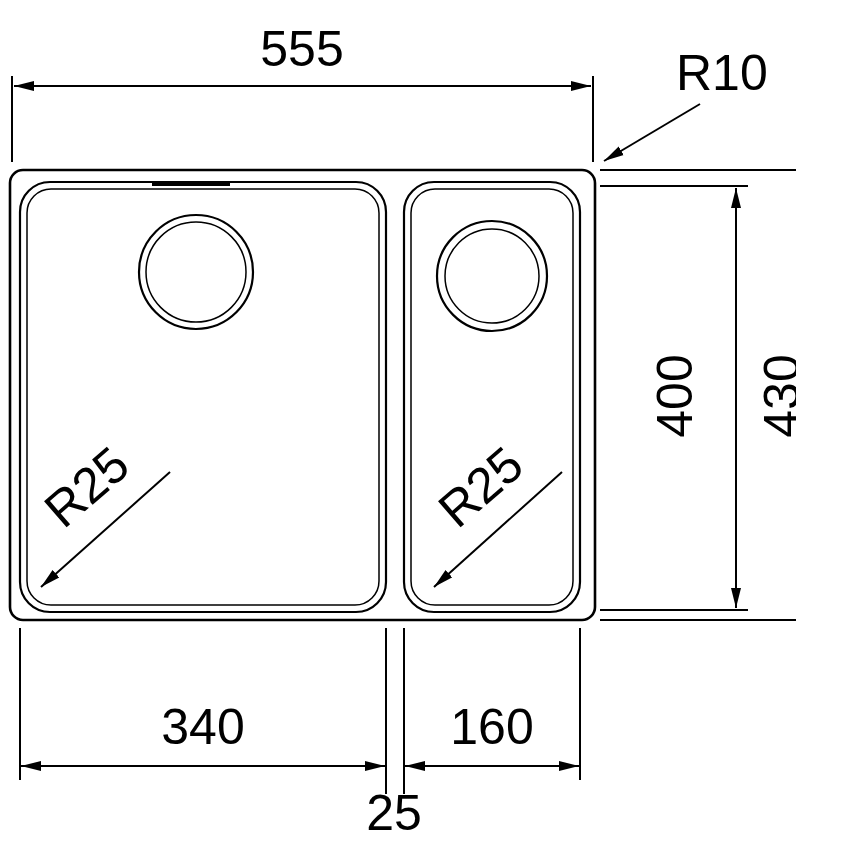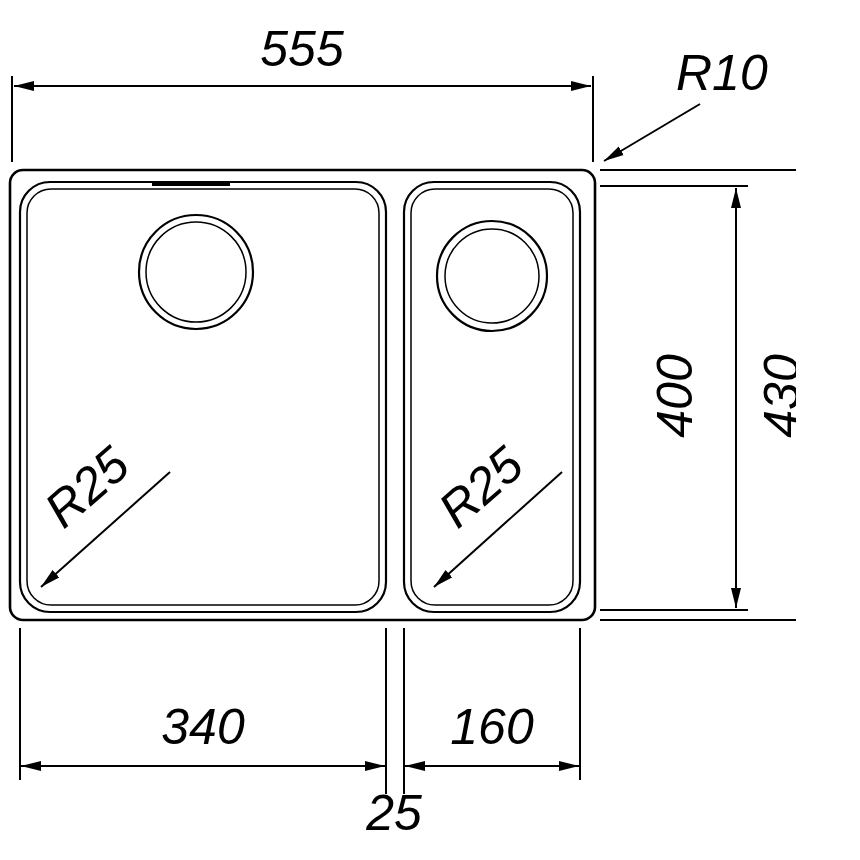--- a/index.html
+++ b/index.html
@@ -6,21 +6,20 @@
     margin: 0;
     padding: 0;
     background: #ffffff;
   }
   .page {
     width: 796px;
     height: 860px;
     background: #ffffff;
     position: relative;
     overflow: hidden;
-    font-style: italic;
   }
   svg { display: block; }
   .shape {
     fill: none;
     stroke: #000000;
   }
   .lw-heavy  { stroke-width: 2.6; }
   .lw-med    { stroke-width: 2.2; }
   .lw-thin   { stroke-width: 1.5; }
   .lw-ledge  { stroke-width: 4; }

